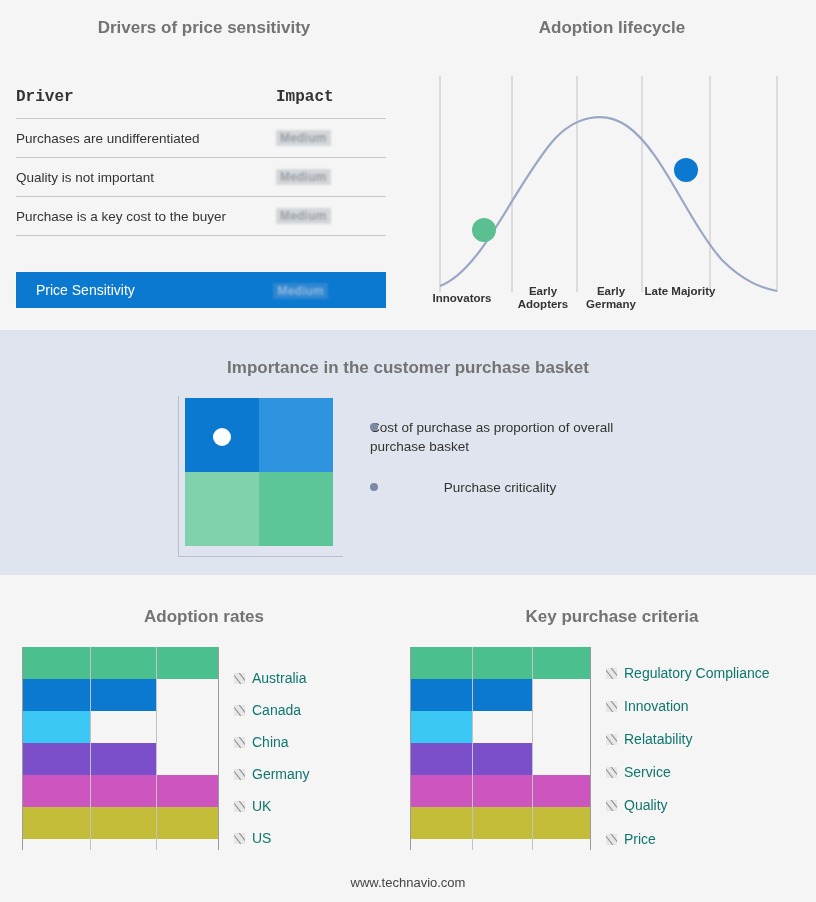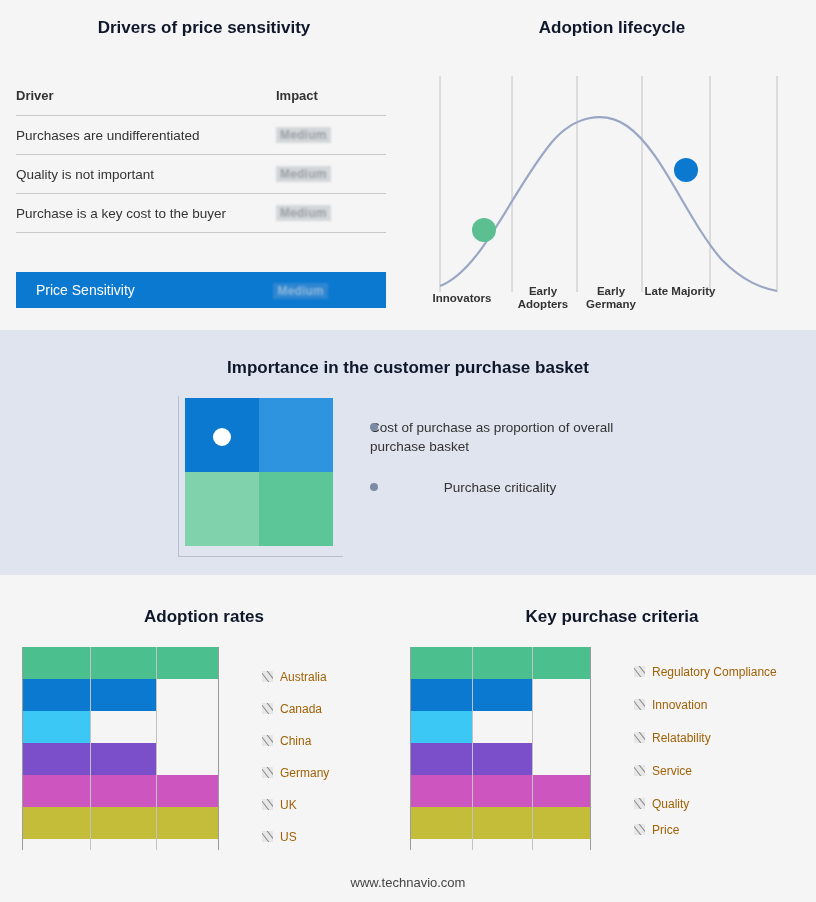--- a/index.html
+++ b/index.html
@@ -13,21 +13,21 @@
     font-family: "Liberation Sans", sans-serif;
     color: #333;
     position: relative;
     overflow: hidden;
   }
 
   
   .panel-title {
     font-size: 17px;
     font-weight: bold;
-    color: #0f172a;
+    color: #737373;
     text-align: center;
   }
 
   
   #top-section {
     position: absolute;
     left: 0; top: 0;
     width: 816px; height: 330px;
     background: #f5f5f5;
   }
@@ -41,26 +41,27 @@
     left: 0; top: 18px;
     width: 408px;
   }
   .drivers-table {
     position: absolute;
     left: 16px; top: 88px;
     width: 370px;
     border-collapse: collapse;
   }
   .drivers-table th {
-    font-size: 13px;
+    font-size: 16px;
     font-weight: bold;
     text-align: left;
     padding: 0 0 12px 0;
     color: #333;
     border-bottom: 1px solid #c9c9c9;
+    font-family: Liberation Mono, monospace;
   }
   .drivers-table th.impact-col,
   .drivers-table td.impact-col {
     text-align: left;
     width: 110px;
     padding-left: 4px;
   }
   .drivers-table td {
     font-size: 13.5px;
     padding: 11px 0 11px 0;
@@ -214,24 +215,23 @@
     width: 1px;
     background: #c2c2c2;
   }
   .bar-baseline {
     position: absolute;
     width: 1px;
     background: #9b9b9b;
   }
   .legend-item {
     position: absolute;
-    font-size: 12px;
-    color: #a16207;
+    font-size: 14px;
+    color: #0f766e;
     white-space: nowrap;
-    margin-left: 28px;
   }
   .legend-swatch {
     display: inline-block;
     width: 11px; height: 11px;
     margin-right: 7px;
     vertical-align: -1px;
     background: #e7e7e7;
     position: relative;
     overflow: hidden;
   }
@@ -406,16 +406,16 @@
     <div class="bar-grid" style="left:122px; height:203px; top:0;"></div>
     <div class="bar-baseline" style="left:0px; height:203px; top:0;"></div>
     <div class="bar-baseline" style="left:180px; height:203px; top:0;"></div>
   </div>
 
   <div class="legend-item" style="left:606px; top:90px;"><span class="legend-swatch"></span><span>Regulatory Compliance</span></div>
   <div class="legend-item" style="left:606px; top:123px;"><span class="legend-swatch"></span><span>Innovation</span></div>
   <div class="legend-item" style="left:606px; top:156px;"><span class="legend-swatch"></span><span>Relatability</span></div>
   <div class="legend-item" style="left:606px; top:189px;"><span class="legend-swatch"></span><span>Service</span></div>
   <div class="legend-item" style="left:606px; top:222px;"><span class="legend-swatch"></span><span>Quality</span></div>
-  <div class="legend-item" style="left:606px; top:248px;"><span class="legend-swatch"></span><span>Price</span></div>
+  <div class="legend-item" style="left:606px; top:256px;"><span class="legend-swatch"></span><span>Price</span></div>
 </div>
 
 <div id="footer-url">www.technavio.com</div>
 
 </body></html>

